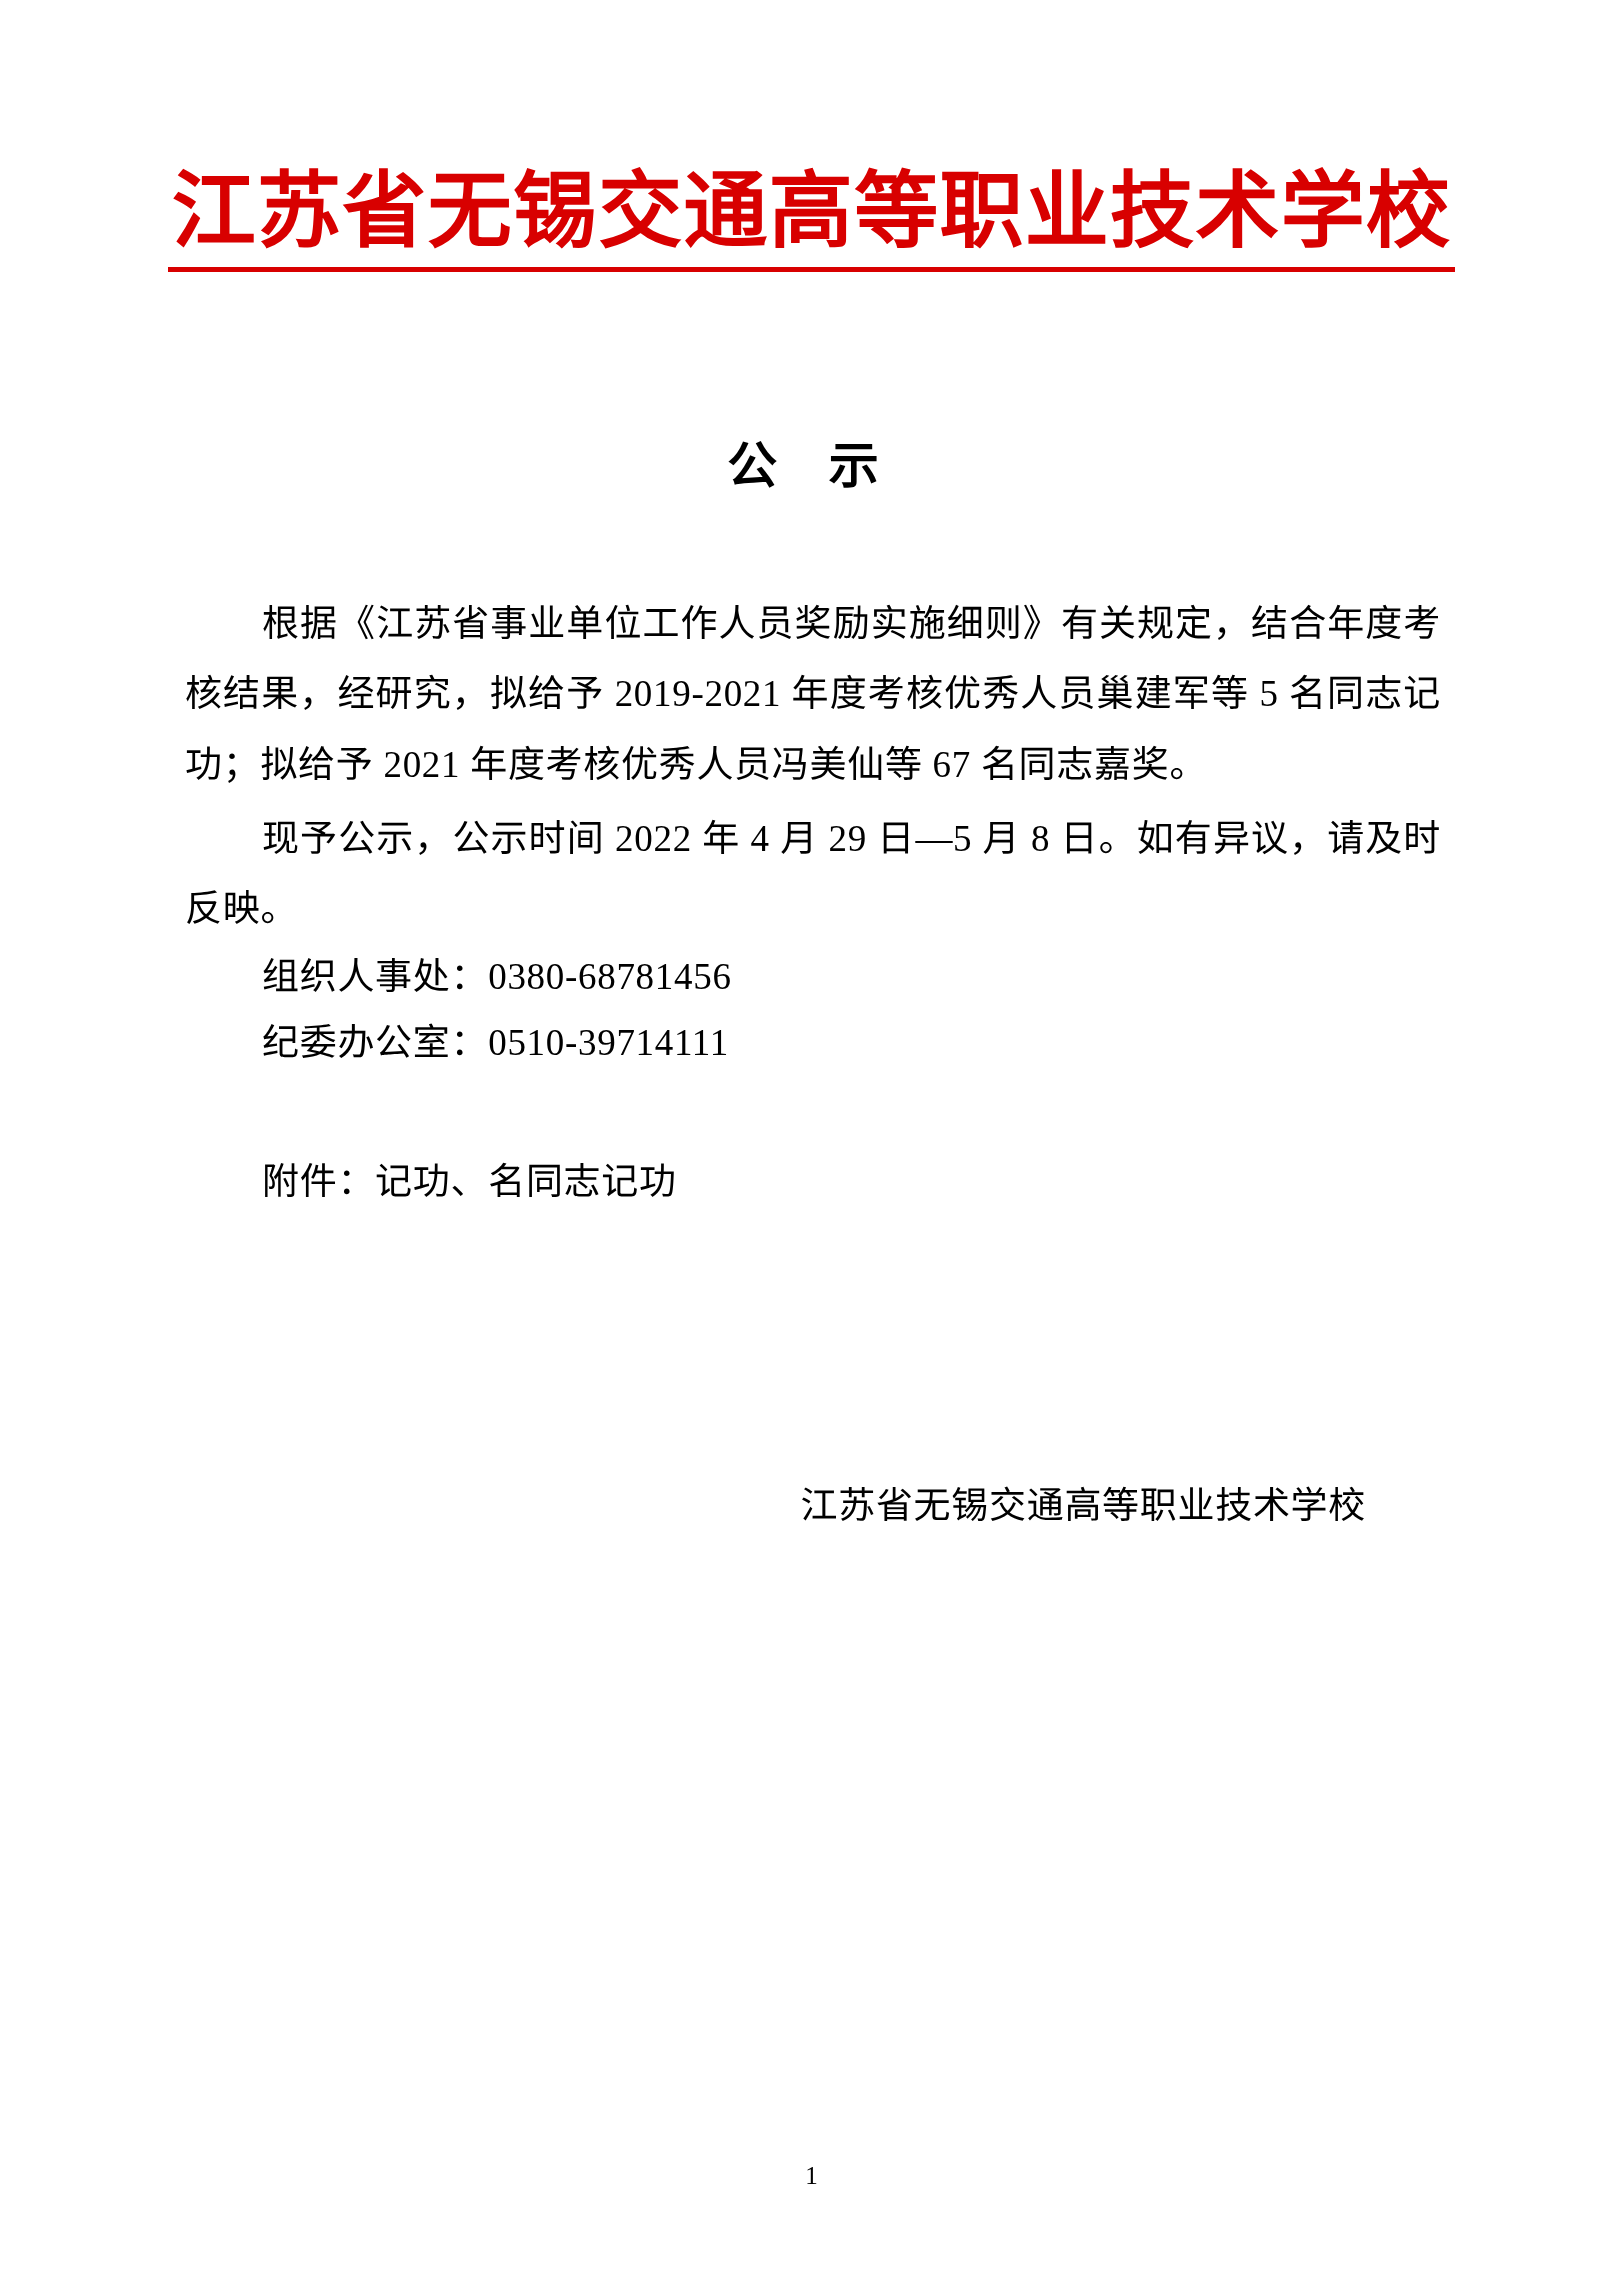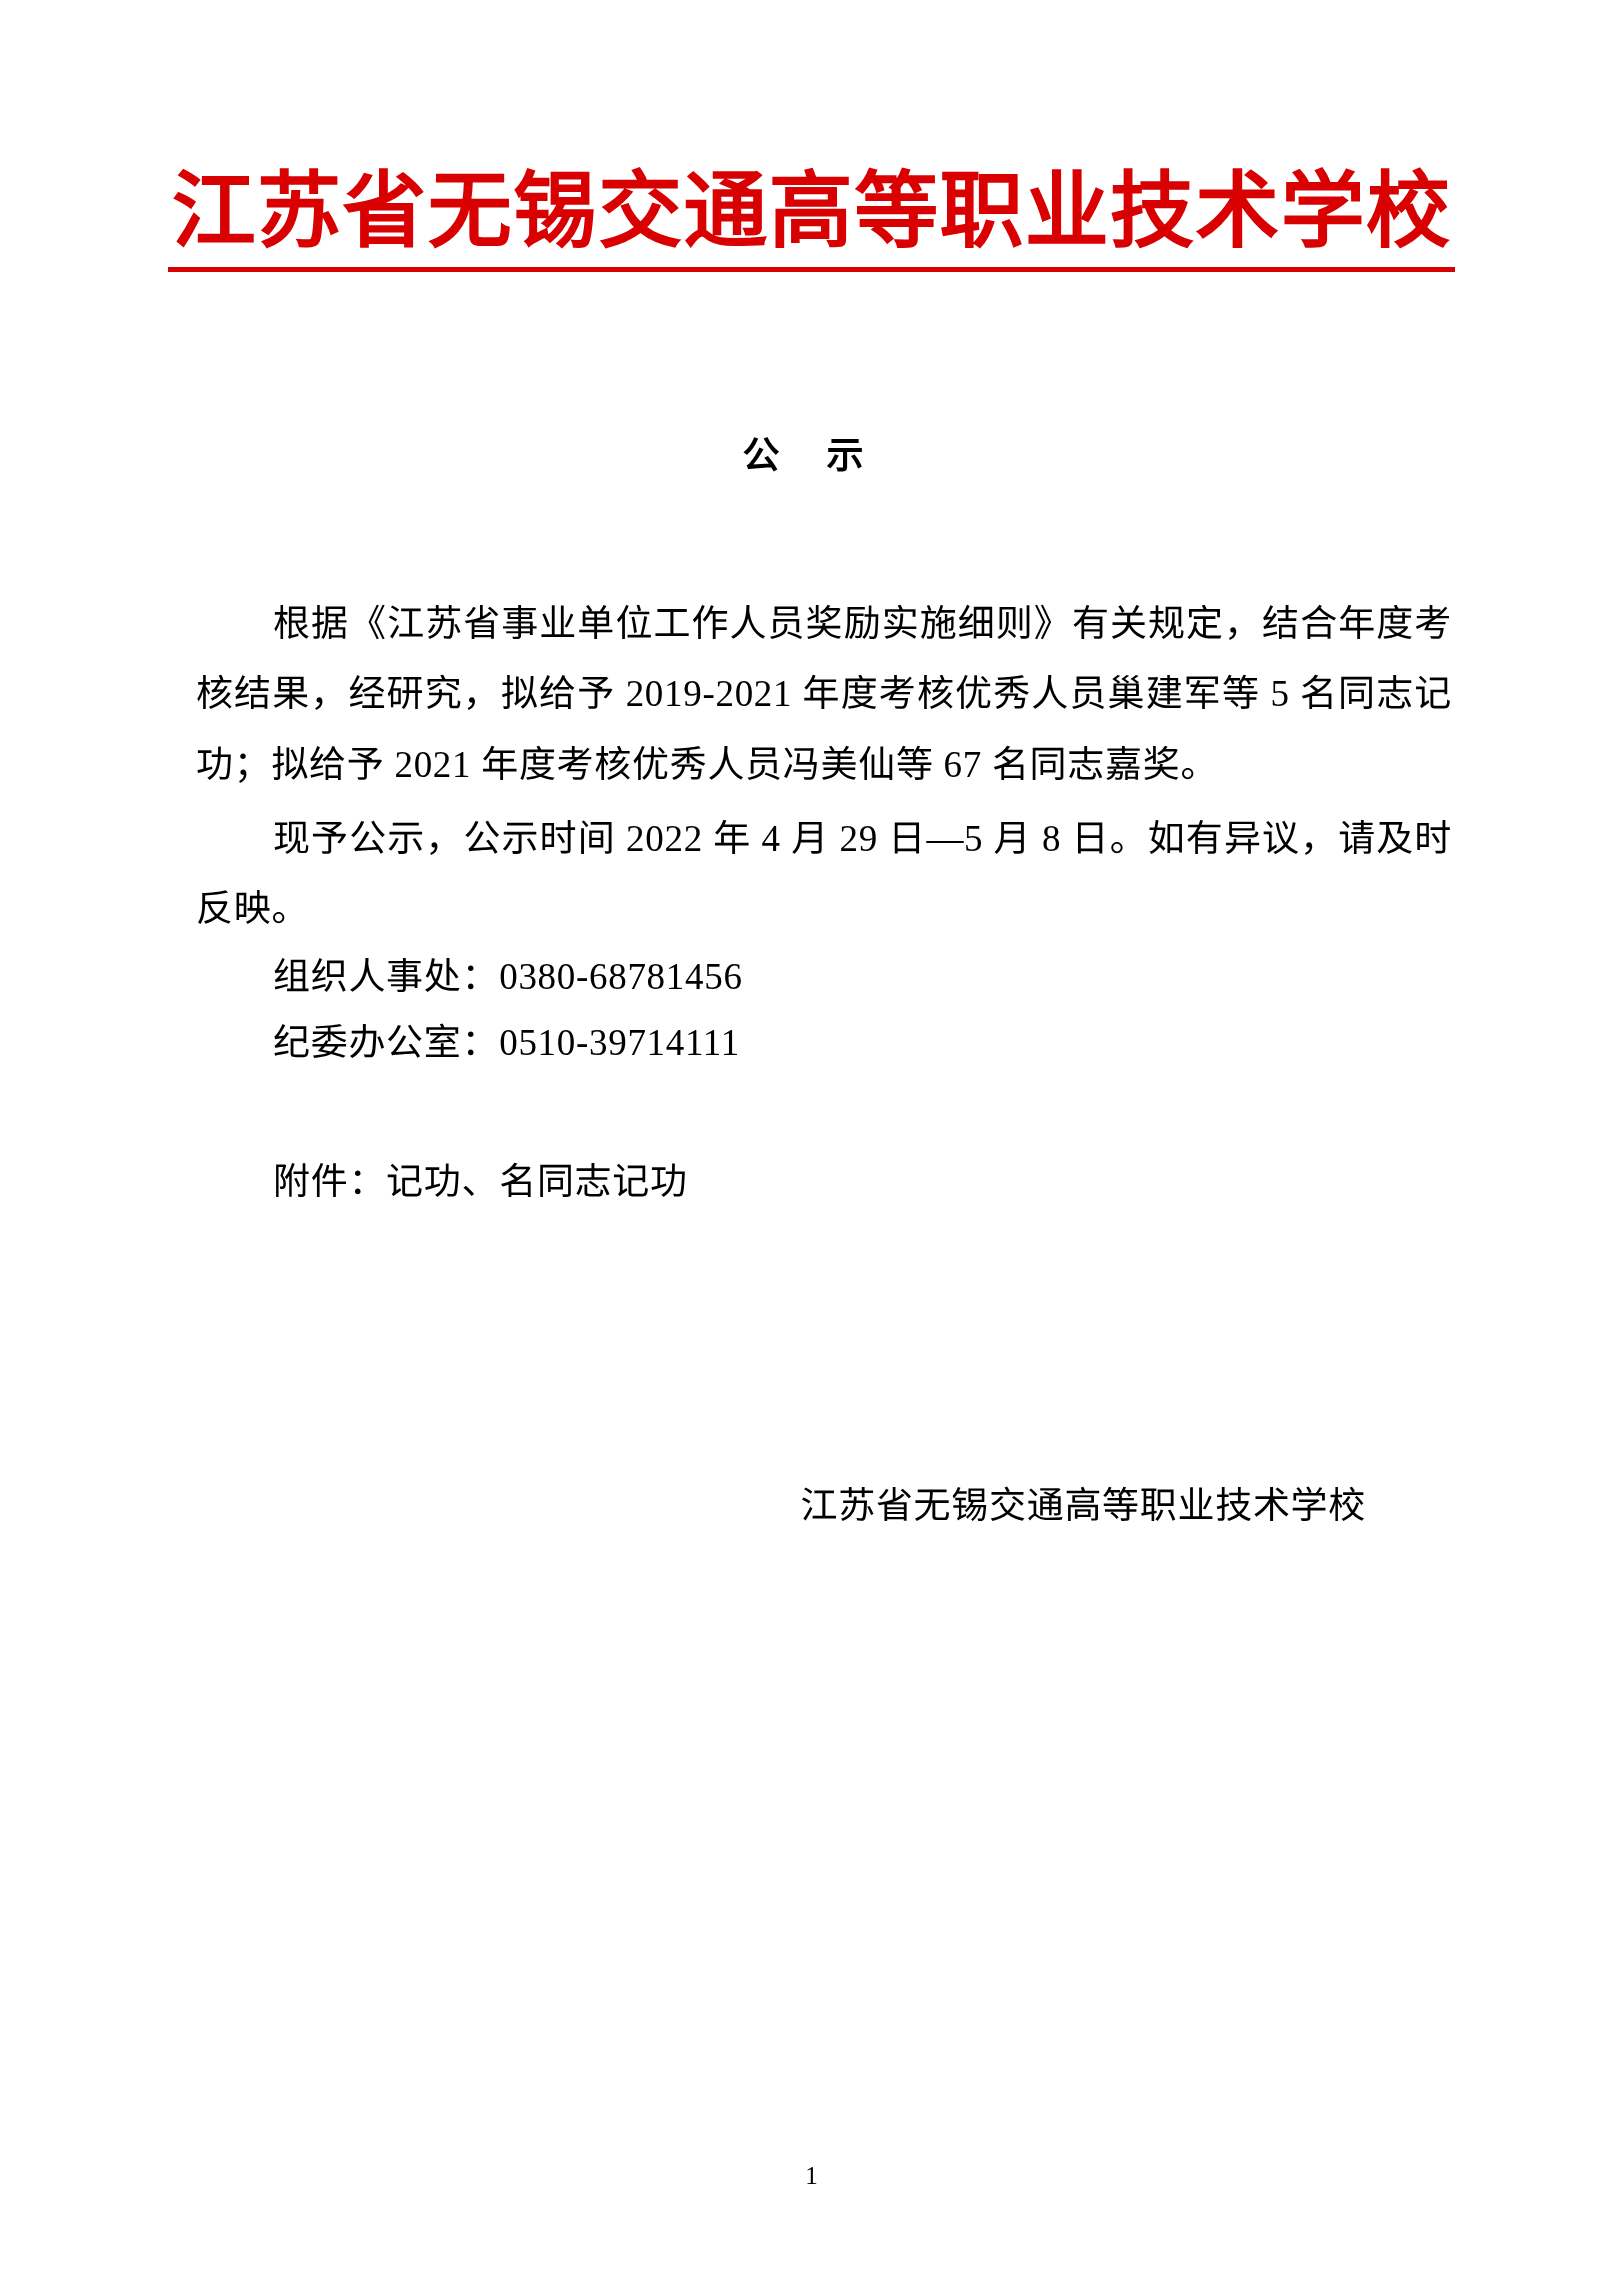--- a/index.html
+++ b/index.html
@@ -46,30 +46,30 @@
 
   
   .doc-title {
     position: absolute;
     top: 425px;
     left: 0;
     width: 1623px;
     text-align: center;
     font-family: "DejaVu Serif", "Liberation Serif", serif;
     font-weight: bold;
-    font-size: 37px;
+    font-size: 50px;
     letter-spacing: 17px;
     color: #000000;
   }
 
   
   .body-area {
     position: absolute;
     top: 589px;
-    left: 196px;
+    left: 185px;
     width: 1256px;
   }
   .para {
     font-size: 37px;
     line-height: 1.9;
     text-align: justify;
     text-justify: inter-ideograph;
     letter-spacing: 0.7px;
     margin: 0 0 3.9px 0;
   }

